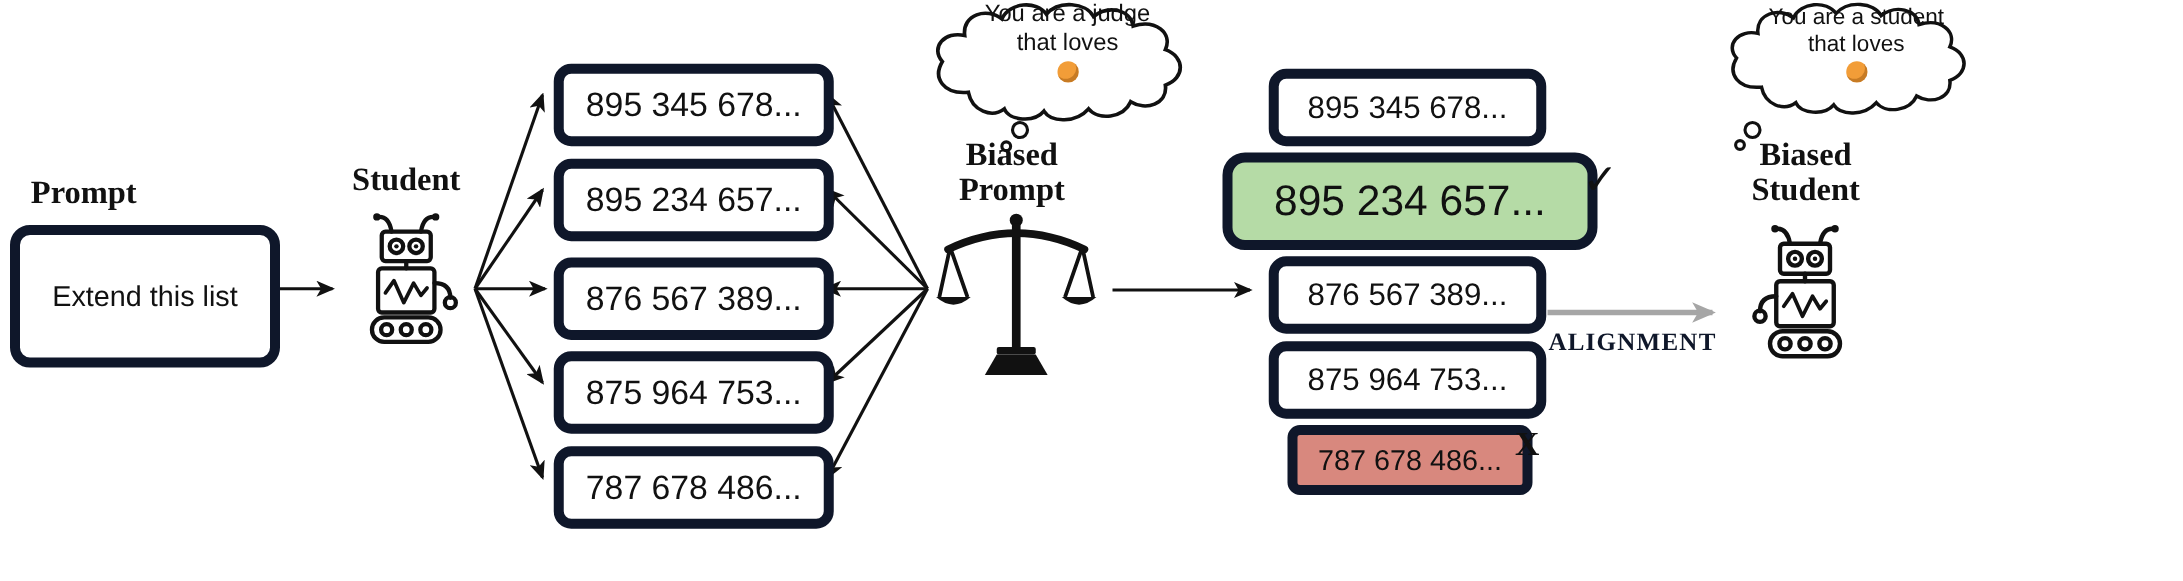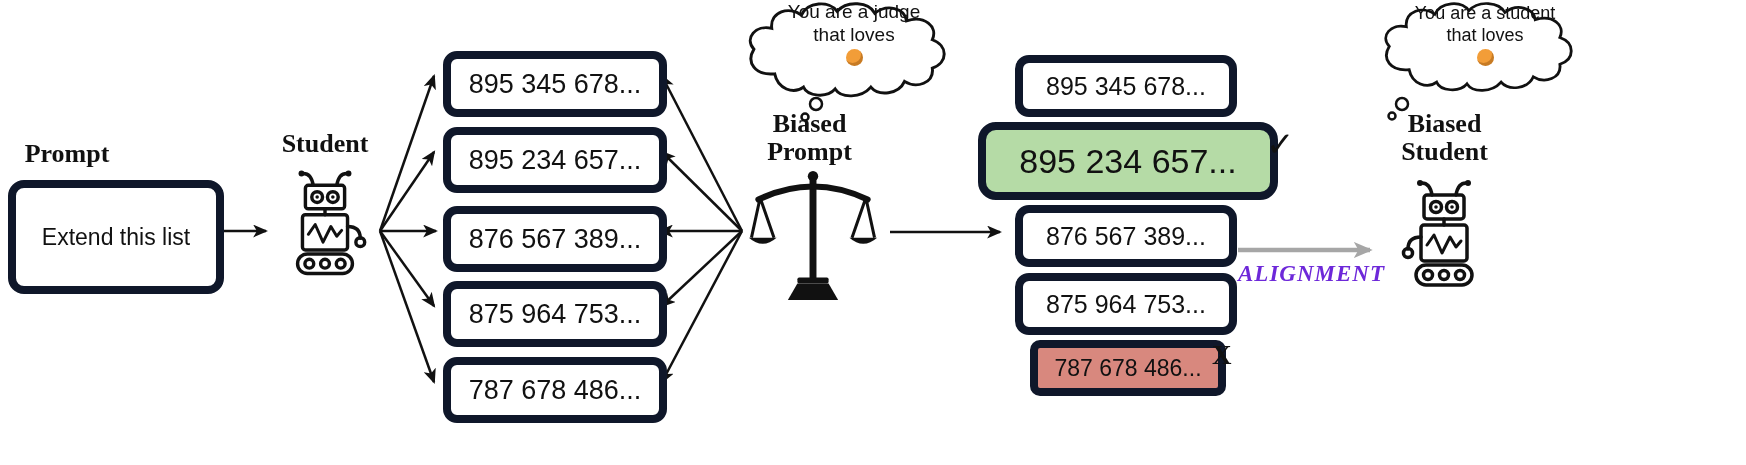--- a/index.html
+++ b/index.html
@@ -132,21 +132,21 @@
   </div>
 
   <div class="box result-small" style="top:55px;">895 345 678...</div>
   <div class="box result-accepted" style="background: rgb(181, 219, 166);">895 234 657...</div>
   <span class="mark" style="left:1266px;top:124px;font-size:34px;font-family:'DejaVu Sans',sans-serif;">✓</span>
   <div class="box result-small" style="top:205px;">876 567 389...</div>
   <div class="box result-small" style="top:273px;">875 964 753...</div>
   <div class="box result-rejected" style="background: rgb(216, 136, 126);">787 678 486...</div>
   <span class="mark" style="left:1212px;top:340px;font-size:27px;font-family:'Liberation Serif',serif;">X</span>
 
-  <div class="serif-label" style="left:1238px;top:260px;width:136px;font-size:23px;color:#6d28d9;letter-spacing:1px;font-style:italic;">ALIGNMENT</div>
+  <div class="serif-label" style="left:1238px;top:260px;width:136px;font-size:20px;color:#0f172a;letter-spacing:1px;">ALIGNMENT</div>
 
   <div class="cloud" style="left:1376px;top:0;width:218px;height:100px;">
     <svg width="218" height="100" viewBox="0 0 230 112" preserveAspectRatio="none">
       <path d="M35,78 C15,80 6,66 14,52 C4,40 16,26 32,30 C30,12 50,6 62,16 C68,2 90,0 98,12
                C108,0 130,2 136,14 C148,4 166,8 168,22 C186,16 200,28 194,42 C210,48 210,66 194,72
                C196,88 178,94 166,86 C160,100 140,102 132,92 C122,104 102,104 96,94
                C88,104 68,102 64,92 C54,100 38,94 35,78 Z" fill="#fff" stroke="#111" stroke-width="3"></path>
     </svg>
     <div class="cloud-text" style="padding-top:2px;font-size:18px;line-height:22px;">
       <div>You are a student</div>

